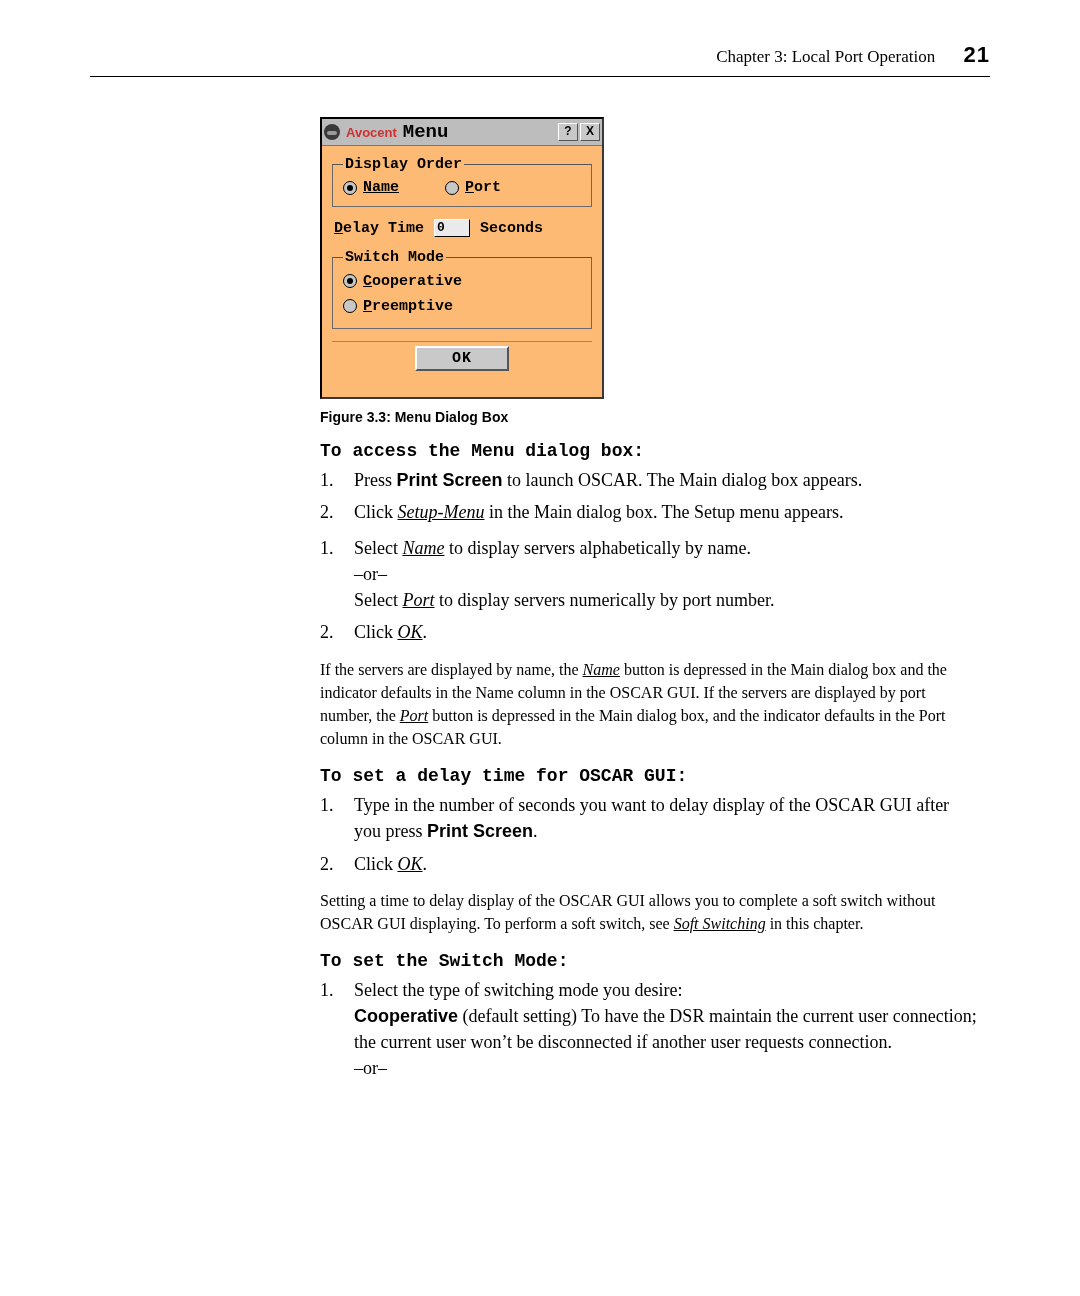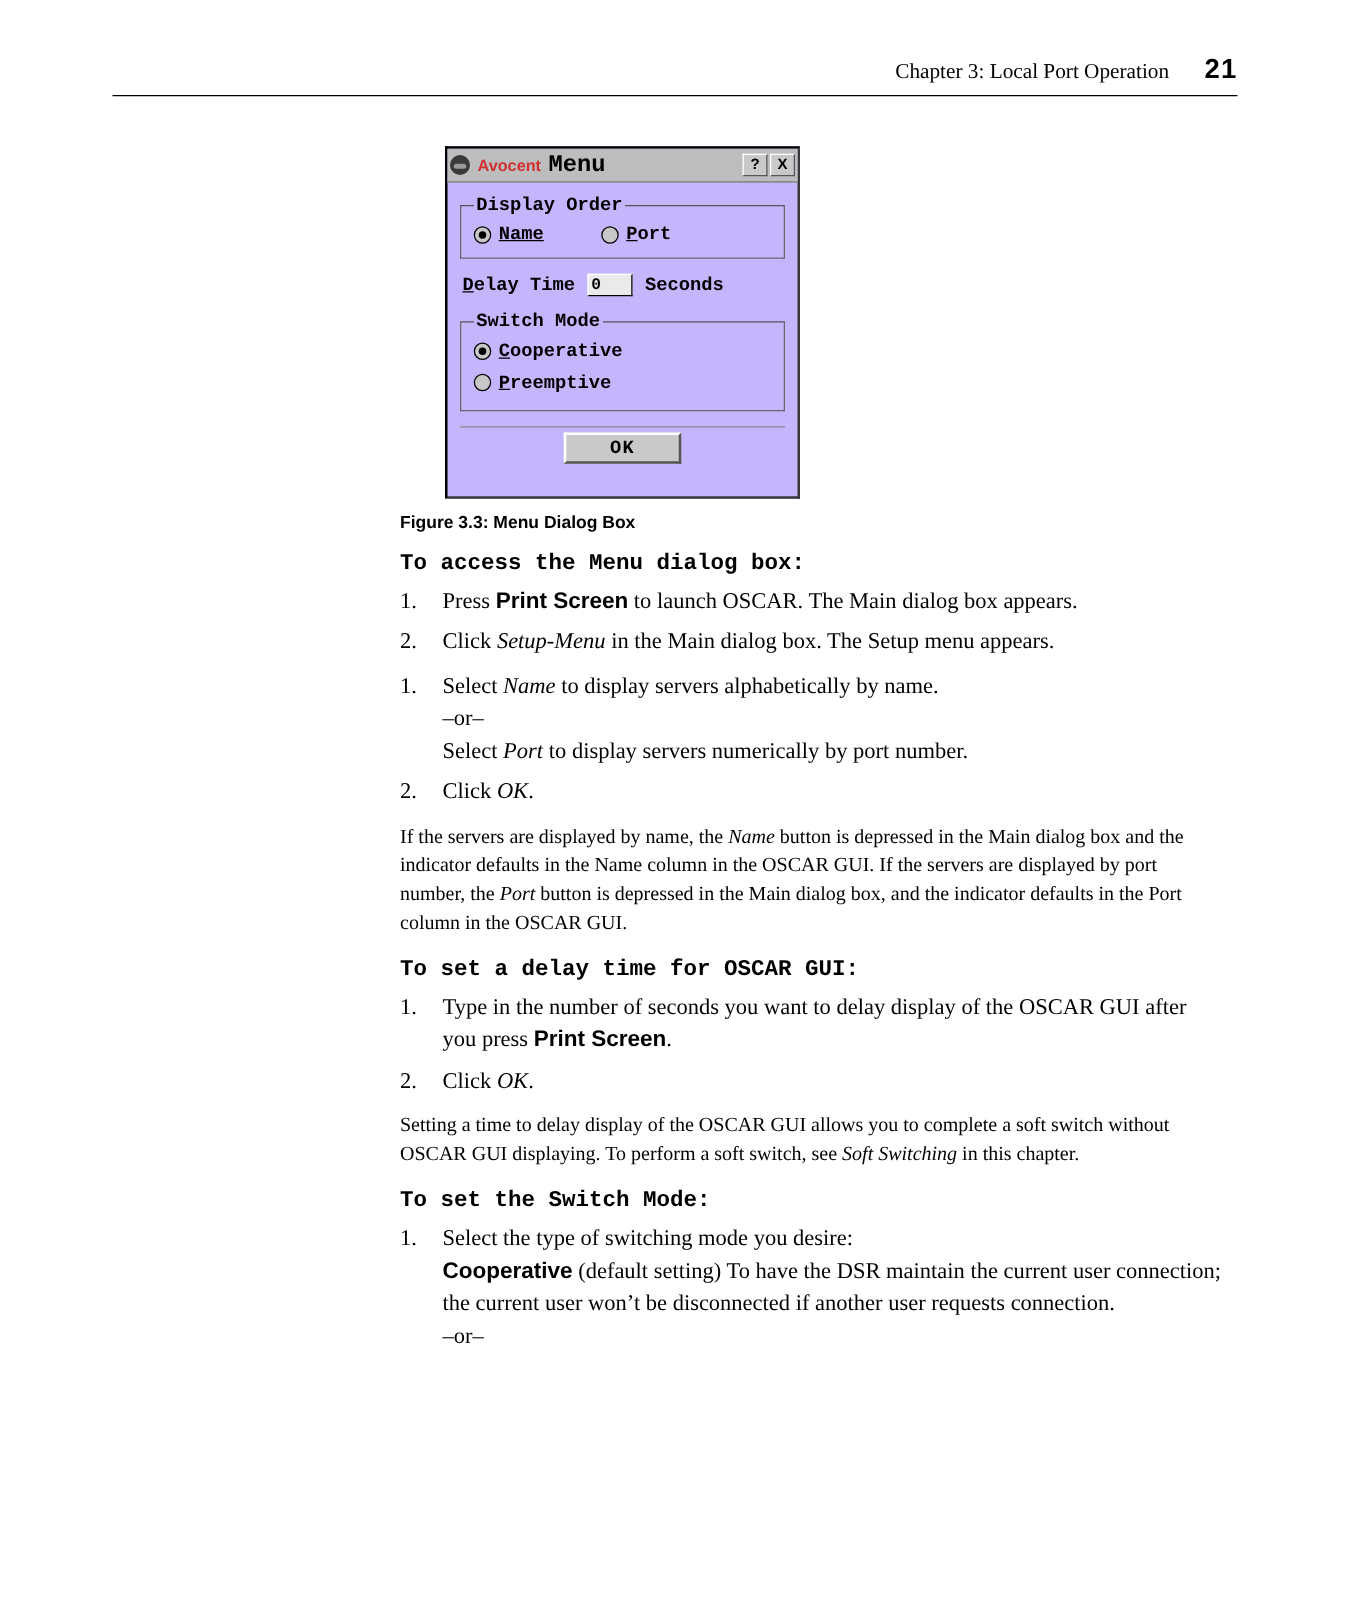--- a/index.html
+++ b/index.html
@@ -32,30 +32,29 @@
     margin-left: 24px;
     letter-spacing: 1px;
   }
   .content {
     margin-left: 230px;
     margin-right: 10px;
   }
   
   .dialog {
     width: 280px;
-    background: #c4b5fd;
+    background: #fdba74;
     border: 2px solid #000;
     border-right-color: #383838;
     border-bottom-color: #383838;
     font-family: "Courier New", monospace;
     font-size: 15px;
     font-weight: bold;
     color: #000;
     margin-bottom: 10px;
-    margin-left: 36px;
   }
   .titlebar {
     display: flex;
     align-items: center;
     padding: 2px 2px;
     background: #bdbdbd;
     border-bottom: 1px solid #777;
   }
   .tb-logo {
     width: 16px; height: 16px;
@@ -179,21 +178,21 @@
     width: 34px;
     flex: 0 0 34px;
   }
   ol.steps > li .body { flex:1; }
   .para {
     font-size: 16px;
     line-height: 1.45;
     margin: 12px 0;
   }
   .b { font-family: Arial, Helvetica, sans-serif; font-weight: bold; }
-  .i { font-style: italic; }
+  .i { font-style: italic; text-decoration: underline; }
 </style>
 </head>
 <body>
 
 <div class="page">
   <div class="header">
     <span>Chapter 3: Local Port Operation</span>
     <span class="page-num">21</span>
   </div>
 

